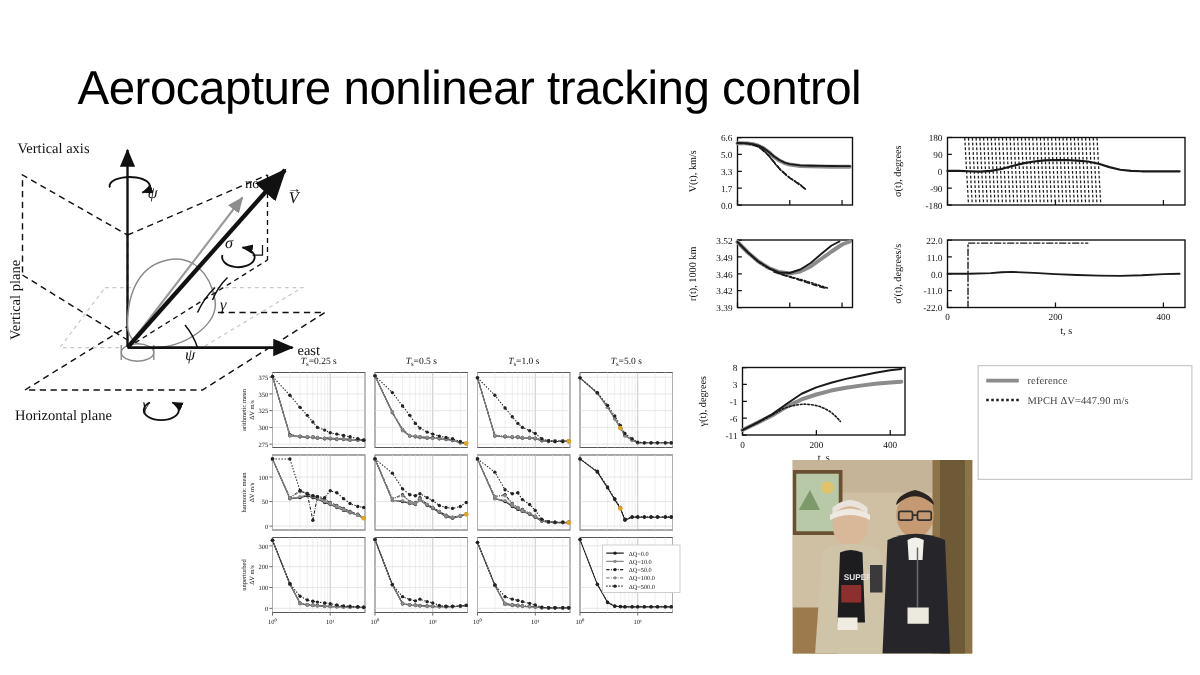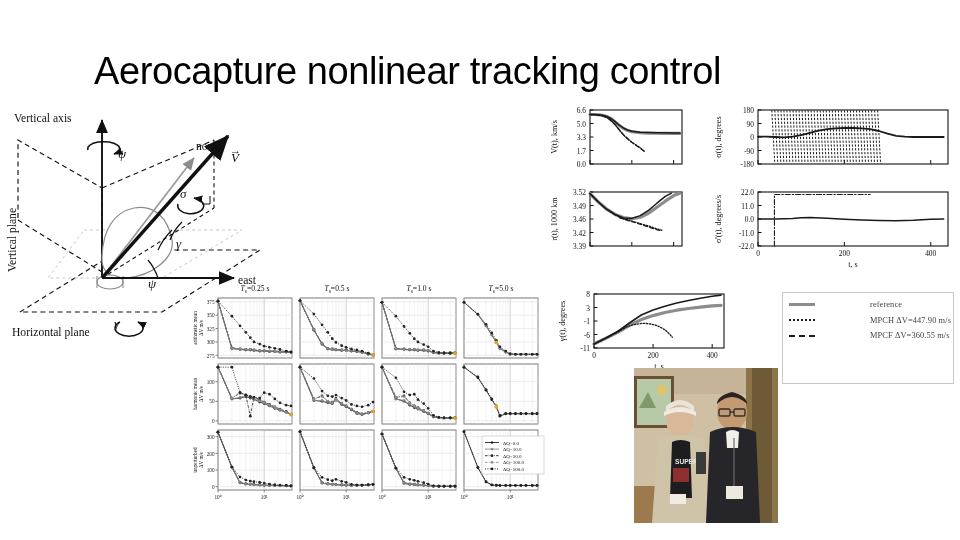--- a/index.html
+++ b/index.html
@@ -6,39 +6,39 @@
   html,body{margin:0;padding:0;background:#ffffff;}
   body{width:960px;height:540px;position:relative;overflow:hidden;
        font-family:"Liberation Serif",serif;color:#111;}
   .slide{position:absolute;inset:0;background:#fff;}
 
   
   #slide-title{
     position:absolute;left:62px;top:48px;width:840px;height:48px;
     font-family:"Liberation Sans",sans-serif;
     font-size:38px;line-height:46px;font-weight:400;color:#000;
-    letter-spacing:-0.4px;white-space:nowrap;margin-left:32px;
+    letter-spacing:-0.4px;white-space:nowrap;
   }
 
   
   #fig-geometry{position:absolute;left:2px;top:100px;width:292px;height:240px;text-decoration:underline;}
   #fig-geometry svg{display:block;}
 
   
   .plotblock{position:absolute;}
   .plotblock svg{display:block;}
 
   
   #legend-methods{
     position:absolute;left:782px;top:292px;width:172px;height:92px;
     border:1px solid #c9c9c9;background:#fff;
     padding:4px 6px;box-sizing:border-box;
   }
   #legend-methods .row{
-    display:flex;align-items:center;height:15.5px;gap:48px;
+    display:flex;align-items:center;height:15.5px;
   }
   #legend-methods .swatch{
     width:26px;height:0;border-top-width:2.2px;border-top-style:solid;
     margin-right:7px;flex:0 0 26px;
   }
   #legend-methods .lbl{
     font-family:"Liberation Serif",serif;font-size:8.4px;color:#444;
     white-space:nowrap;letter-spacing:0.1px;
   }
 
@@ -288,24 +288,20 @@
   </div>
 
   <div id="legend-methods">
     <div class="row">
       <span class="swatch" style="border-top: 3px solid rgb(140, 140, 140);"></span>
       <span class="lbl">reference</span>
     </div>
     <div class="row">
       <span class="swatch" style="border-top: 2px dotted rgb(26, 26, 26);"></span>
       <span class="lbl">MPCH ΔV=447.90 m/s</span>
-    </div>
-    <div class="row">
-      <span class="swatch" style="border-top: 2px dashed rgb(26, 26, 26);"></span>
-      <span class="lbl">MPCF ΔV=360.55 m/s</span>
     </div>
   </div>
 
   <div id="grid-sweep">
     <svg width="360" height="258" viewBox="0 0 360 258" id="svg-grid">
         <text x="67" y="15" text-anchor="middle" font-family="Liberation Serif, serif" font-size="7.6" fill="#111"><tspan font-style="italic">T</tspan><tspan dy="2" font-size="5.4">s</tspan><tspan dy="-2">=0.25 s</tspan></text>
         <text x="149" y="15" text-anchor="middle" font-family="Liberation Serif, serif" font-size="7.6" fill="#111"><tspan font-style="italic">T</tspan><tspan dy="2" font-size="5.4">s</tspan><tspan dy="-2">=0.5 s</tspan></text>
         <text x="231" y="15" text-anchor="middle" font-family="Liberation Serif, serif" font-size="7.6" fill="#111"><tspan font-style="italic">T</tspan><tspan dy="2" font-size="5.4">s</tspan><tspan dy="-2">=1.0 s</tspan></text>
         <text x="313" y="15" text-anchor="middle" font-family="Liberation Serif, serif" font-size="7.6" fill="#111"><tspan font-style="italic">T</tspan><tspan dy="2" font-size="5.4">s</tspan><tspan dy="-2">=5.0 s</tspan></text>
         <text x="9" y="52" text-anchor="middle" font-family="Liberation Serif, serif" font-size="5.2" fill="#111" transform="rotate(-90 9 52)">arithmetic mean</text>

